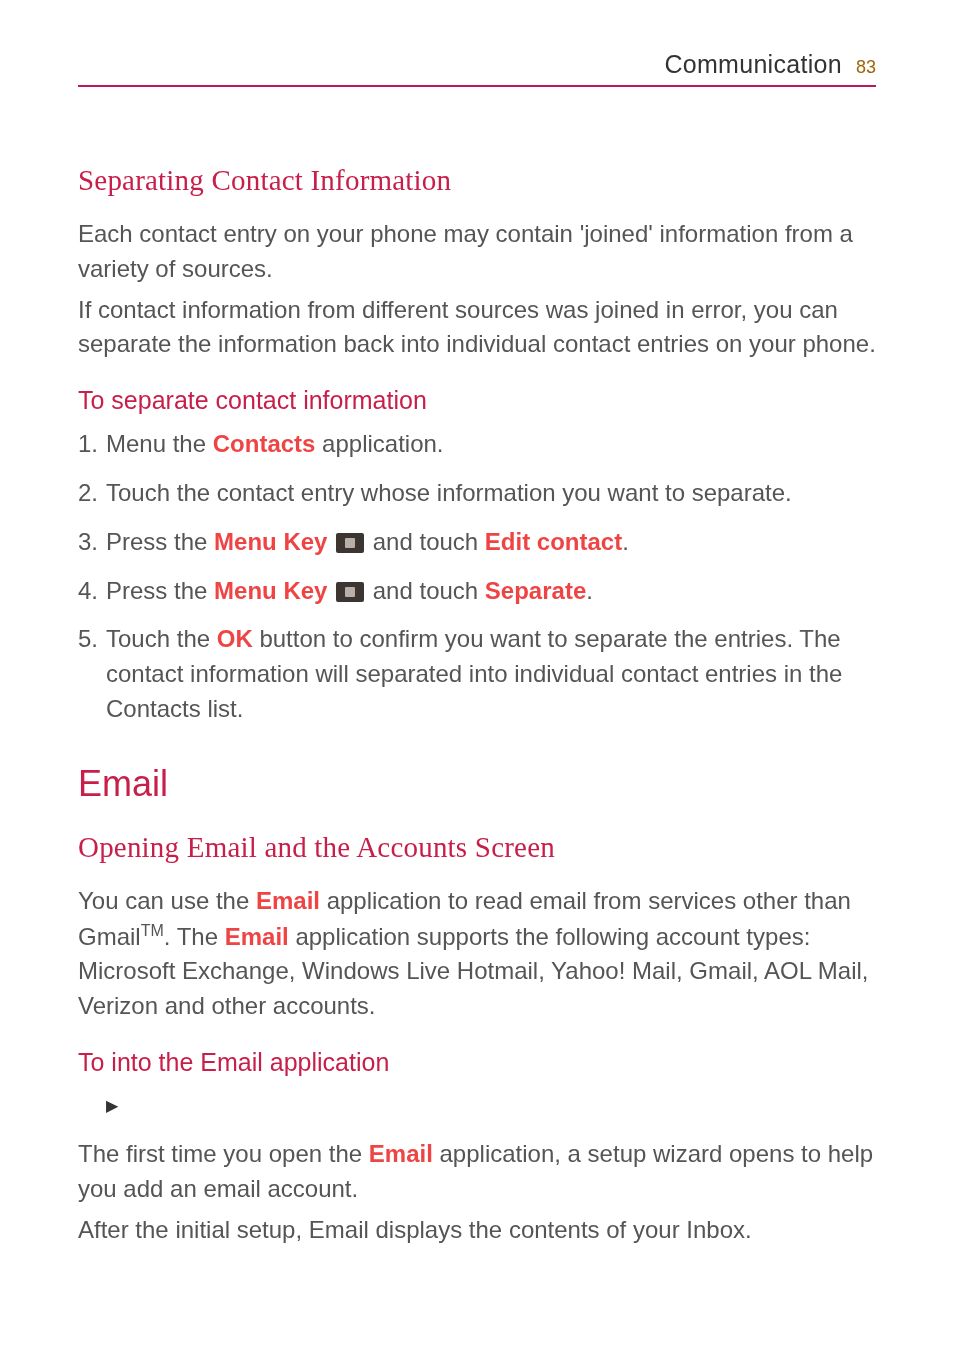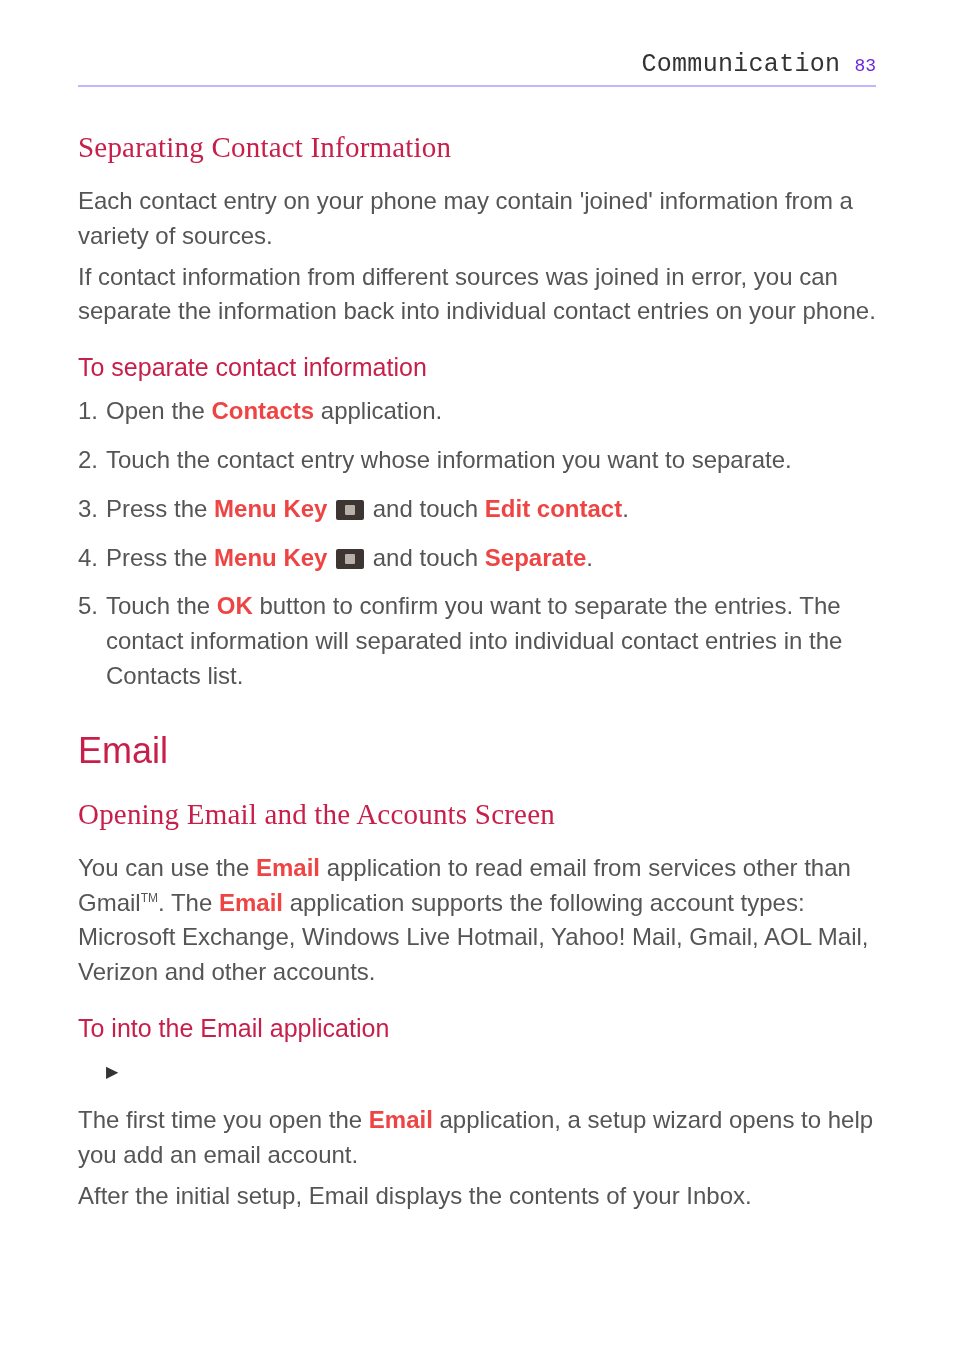--- a/index.html
+++ b/index.html
@@ -10,34 +10,33 @@
       font-family: "Helvetica Neue", Helvetica, Arial, sans-serif;
       color: #4a4a4a;
       position: relative;
       padding: 50px 78px 0 78px;
       font-weight: 300;
     }
     .running-head {
       display: flex;
       justify-content: flex-end;
       align-items: baseline;
-      border-bottom: 2px solid #c4b5fd;
+      border-bottom: 2px solid #be185d;
       padding-bottom: 6px;
-      margin-bottom: 44px;
-      font-family: Liberation Mono, monospace;
+      margin-bottom: 77px;
     }
     .running-head .chapter {
       font-size: 25px;
       color: #333;
       font-weight: 300;
       letter-spacing: 0.3px;
     }
     .running-head .pagenum {
       font-size: 18px;
-      color: #6d28d9;
+      color: #a16207;
       margin-left: 14px;
       font-weight: 300;
     }
     .h2 {
       color: #c81e4a;
       font-size: 29px;
       font-weight: 500;
       margin-bottom: 20px;
       letter-spacing: 0.2px;
       font-family: Liberation Serif, serif;
@@ -133,21 +132,21 @@
     }
     .icon-email::after {
       content: "";
       position: absolute;
       left: 2px; top: 1px;
       width: 0; height: 0;
       border-left: 8px solid transparent;
       border-right: 8px solid transparent;
       border-top: 7px solid #333;
     }
-    .sup { font-size: 12px; vertical-align: super; }
+    .sup { font-size: 16px; vertical-align: super; }
     .bullet-row {
       display: flex;
       align-items: flex-start;
       font-size: 24px;
       color: #555;
       font-weight: 300;
       margin-left: 28px;
       margin-top: 6px;
       margin-bottom: 14px;
     }
@@ -170,21 +169,21 @@
 
 <p class="body-para">Each contact entry on your phone may contain 'joined' information from a variety of sources.</p>
 <p class="body-para">If contact information from different sources was joined in error, you can separate the information back into individual contact entries on your phone.</p>
 
 <div class="h3">To separate contact information</div>
 
 <ol class="step-list">
   <li>
     <span class="step-num">1.</span>
     <span class="step-body">
-      <span>Open the </span><span class="bold">Contacts</span><span> application.</span>
+      <span>Menu the </span><span class="bold">Contacts</span><span> application.</span>
     </span>
   </li>
   <li>
     <span class="step-num">2.</span>
     <span class="step-body">Touch the contact entry whose information you want to separate.</span>
   </li>
   <li>
     <span class="step-num">3.</span>
     <span class="step-body">
       <span>Press the </span><span class="bold">Menu Key</span>

